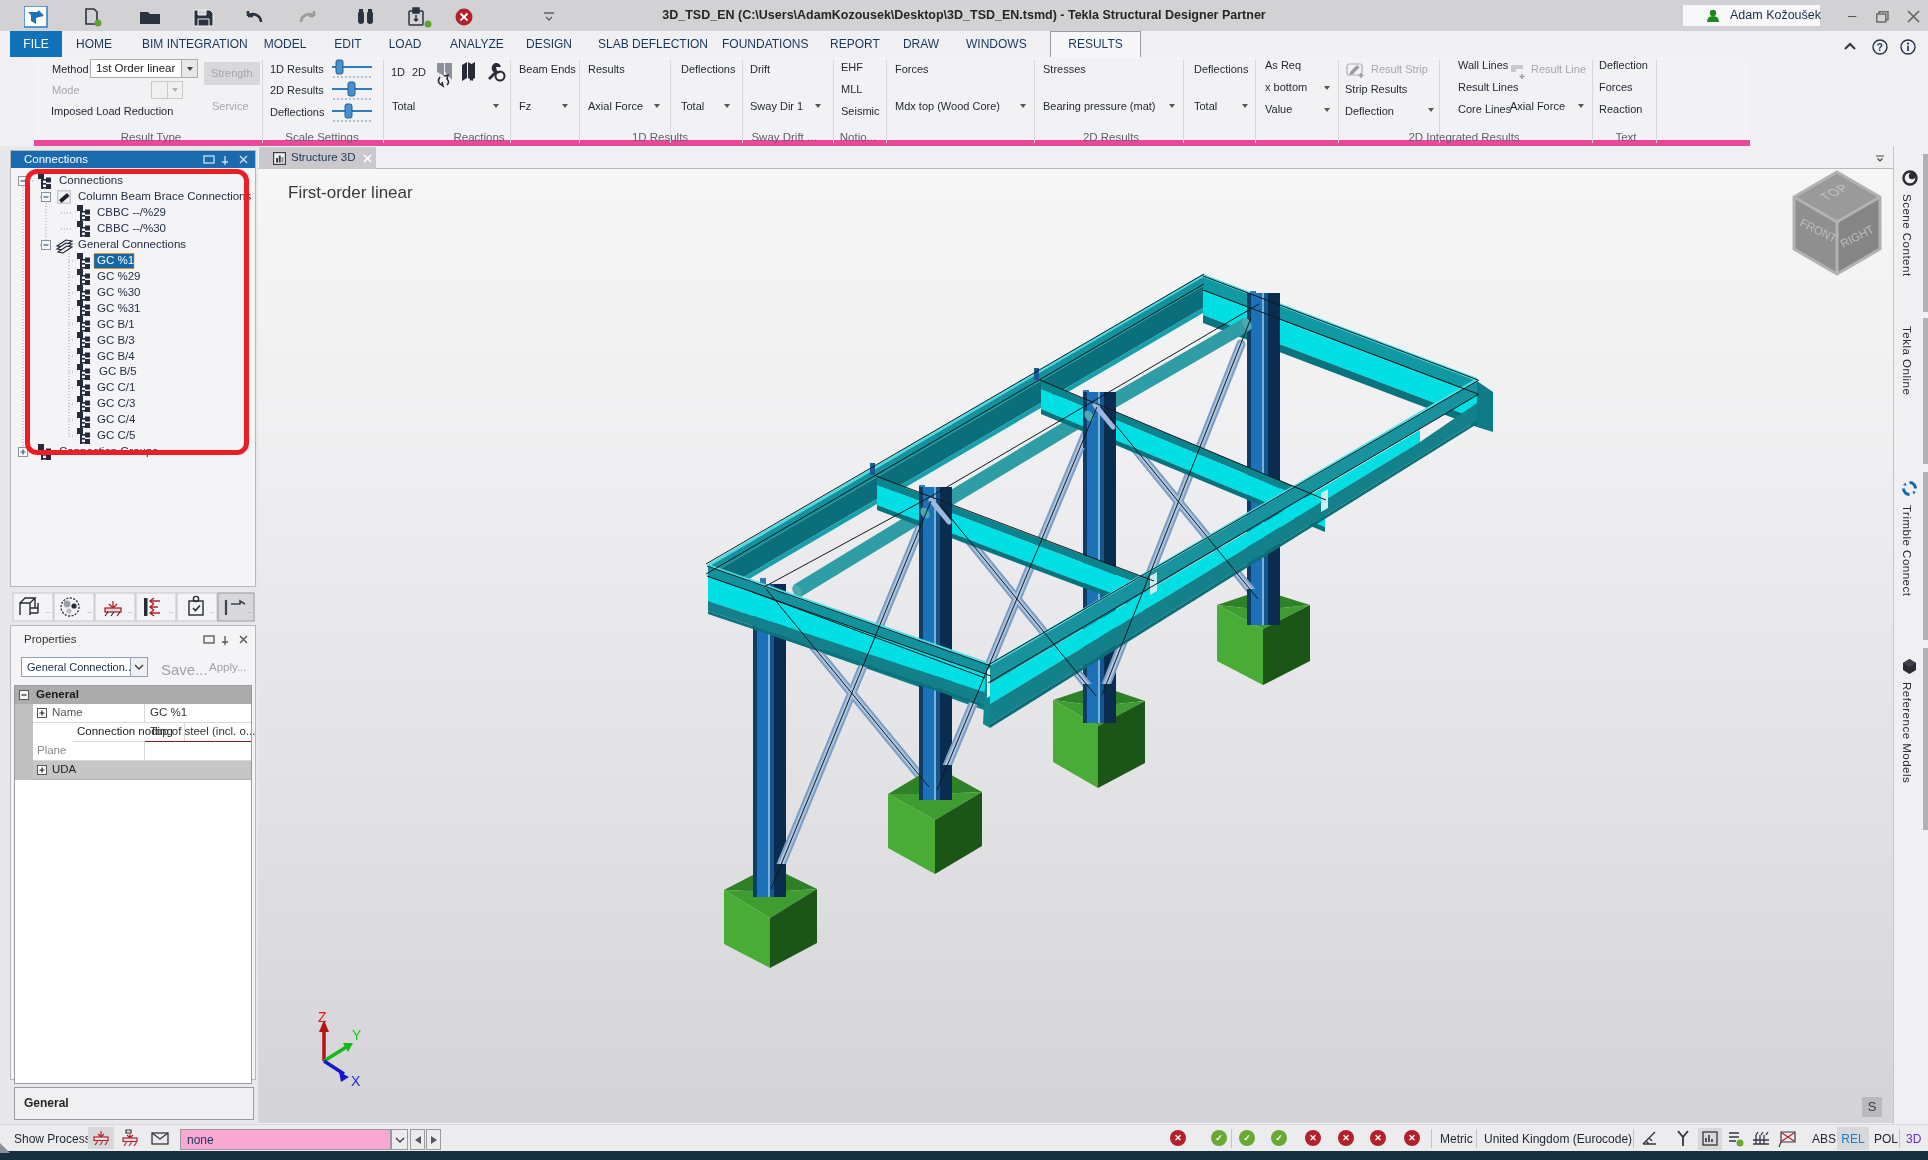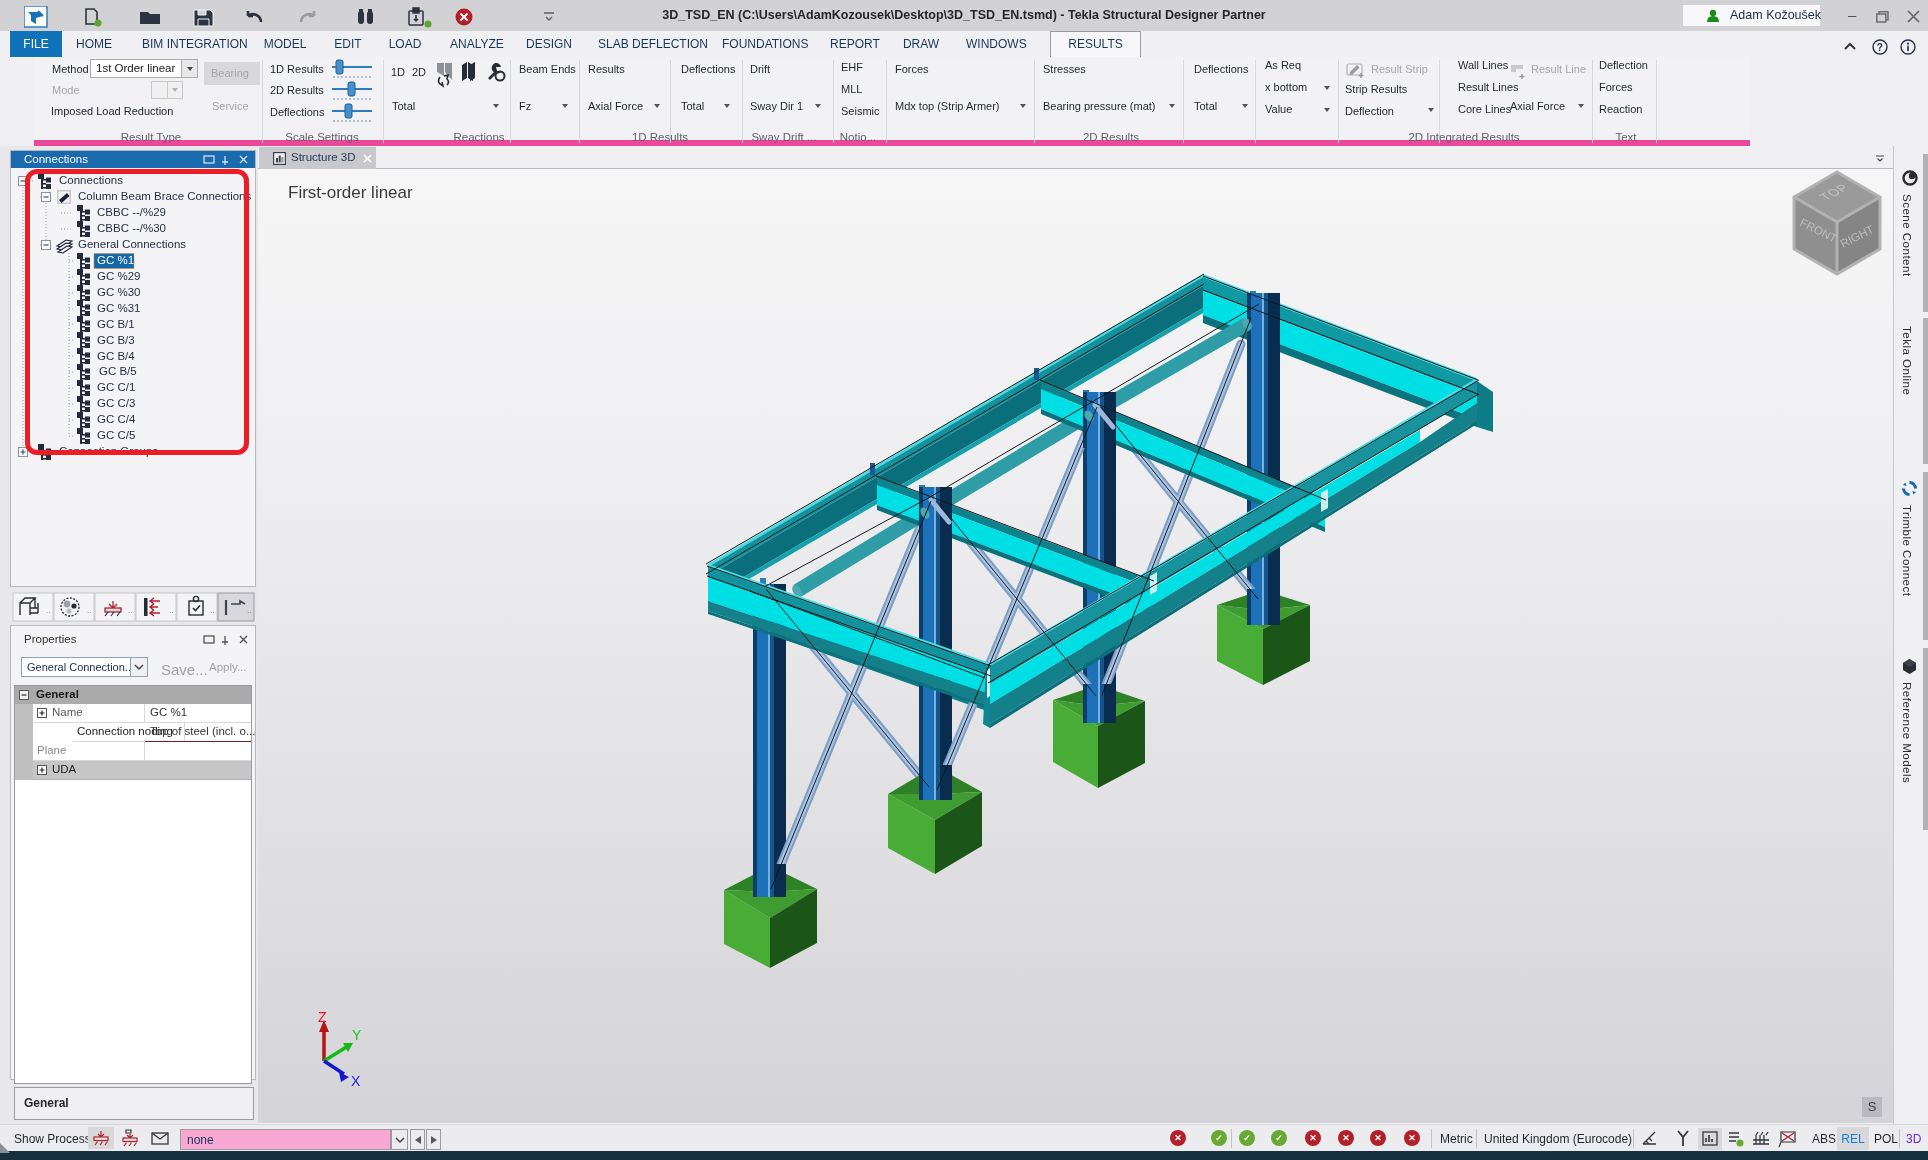--- a/index.html
+++ b/index.html
@@ -135,21 +135,21 @@
     <span style="position:absolute;right:0;top:0;width:16px;height:17px;background:#e8e8ea;border-left:1px solid #ababab;"></span>
     <span class="darr" style="right:4px;top:7px;border-top-color:#444;"></span>
   </div>
   <div class="rlbl rgray" style="left:18px;top:27px;">Mode</div>
   <div class="abs" style="left:117px;top:24px;width:32px;height:18px;background:#f0f0f1;border:1px solid #c9c9cc;">
     <span style="position:absolute;right:0;top:0;width:15px;height:16px;border-left:1px solid #c9c9cc;"></span>
     <span class="darr" style="right:4px;top:6px;border-top-color:#b0b0b5;"></span>
   </div>
   <div class="rlbl" style="left:17px;top:48px;">Imposed Load Reduction</div>
   <div class="abs" style="left:170px;top:5px;width:56px;height:23px;background:#d8d8da;"></div>
-  <div class="rlbl rgray" style="left:177px;top:10px;">Bearing</div>
+  <div class="rlbl rgray" style="left:177px;top:10px;">Strength</div>
   <div class="rlbl rgray" style="left:178px;top:43px;">Service</div>
   <div class="rgrp" style="left:117px;">Result Type</div>
   <div class="rsep" style="left:228px;"></div>
 
   <div class="rlbl" style="left:236px;top:6px;">1D Results</div>
   <div class="rlbl" style="left:236px;top:27px;">2D Results</div>
   <div class="rlbl" style="left:236px;top:49px;">Deflections</div>
   <div class="rgrp" style="left:288px;">Scale Settings</div>
   <div class="rsep" style="left:349px;"></div>
 
@@ -180,21 +180,21 @@
   <div class="rgrp" style="left:750px;">Sway Drift ...</div>
   <div class="rsep" style="left:799px;"></div>
 
   <div class="rlbl" style="left:807px;top:4px;">EHF</div>
   <div class="rlbl" style="left:807px;top:26px;">MLL</div>
   <div class="rlbl" style="left:807px;top:48px;">Seismic</div>
   <div class="rgrp" style="left:824px;">Notio...</div>
   <div class="rsep" style="left:852px;"></div>
 
   <div class="rlbl" style="left:861px;top:6px;">Forces</div>
-  <div class="rlbl" style="left:861px;top:43px;">Mdx top (Strip Armer)</div>
+  <div class="rlbl" style="left:861px;top:43px;">Mdx top (Wood Core)</div>
   <div class="darr" style="left:986px;top:47px;"></div>
   <div class="rsep" style="left:1000px;"></div>
   <div class="rlbl" style="left:1009px;top:6px;">Stresses</div>
   <div class="rlbl" style="left:1009px;top:43px;">Bearing pressure (mat)</div>
   <div class="darr" style="left:1135px;top:47px;"></div>
   <div class="rgrp" style="left:1077px;">2D Results</div>
   <div class="rsep" style="left:1149px;"></div>
 
   <div class="rlbl" style="left:1160px;top:6px;">Deflections</div>
   <div class="rlbl" style="left:1160px;top:43px;">Total</div>

